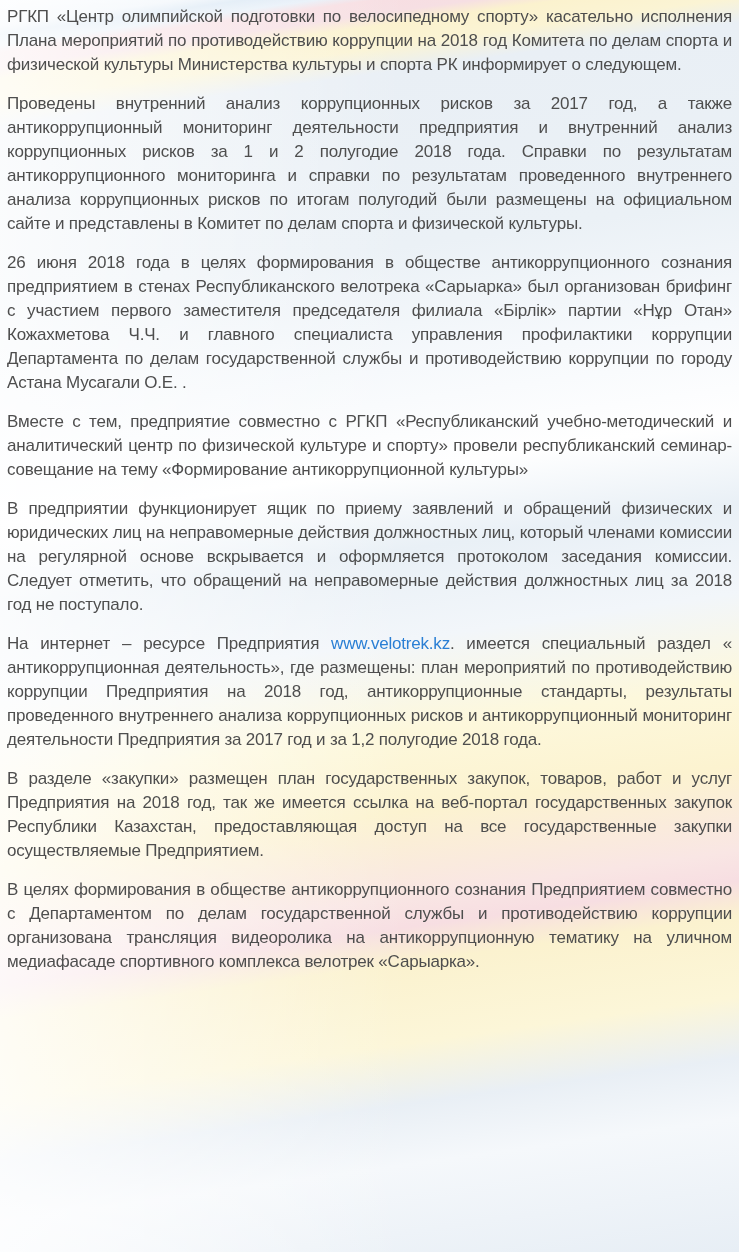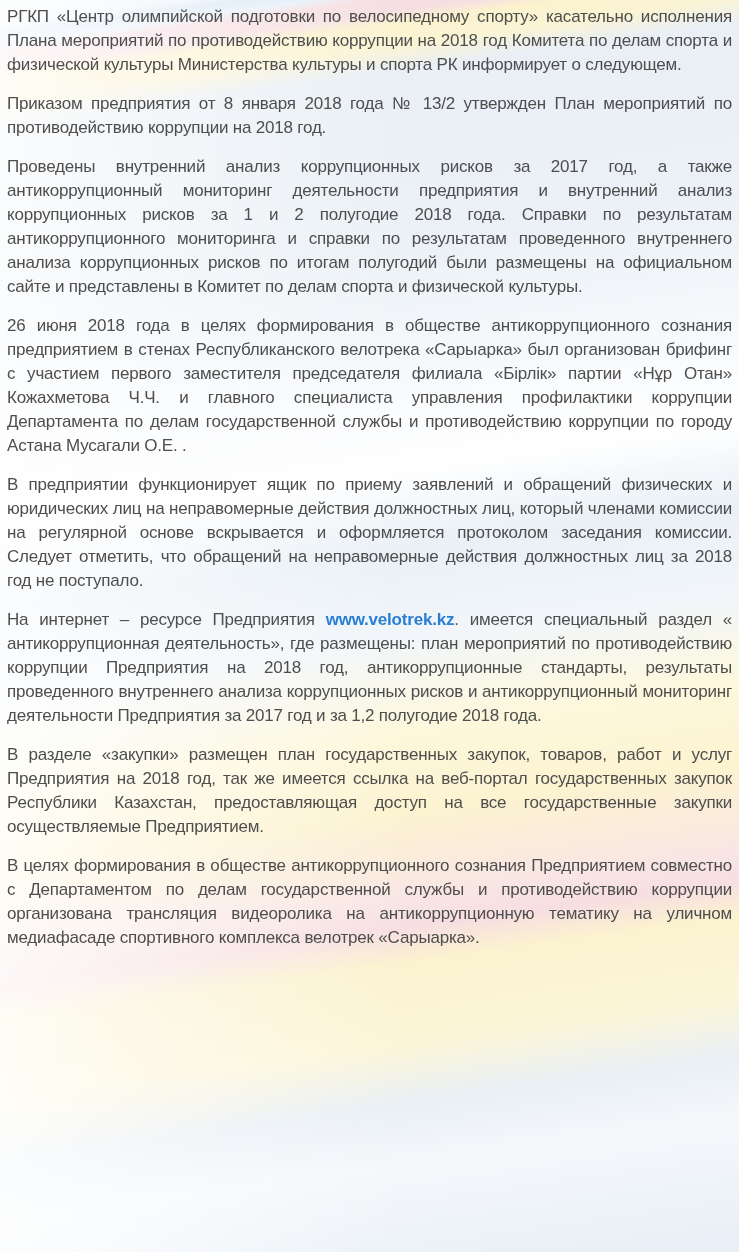--- a/index.html
+++ b/index.html
@@ -55,31 +55,30 @@
     line-height: 24px;
     letter-spacing: -0.2px;
     text-align: justify;
   }
   .content p {
     margin: 0 0 15px 0;
   }
   a.link {
     color: var(--color-link, #2a7fd4);
     text-decoration: none;
-    font-weight: bold;
   }
 </style>
 </head>
 <body>
 
 <div class="page">
   <div class="bg"></div>
   <div class="content">
     <p>РГКП «Центр олимпийской подготовки по велосипедному спорту» касательно исполнения Плана мероприятий по противодействию коррупции на 2018 год Комитета по делам спорта и физической культуры Министерства культуры и спорта РК информирует о следующем.</p>
-    <p>Приказом предприятия от 8 января 2018 года № 13/2 утвержден План мероприятий по противодействию коррупции на 2018 год.</p>
     <p>Проведены внутренний анализ коррупционных рисков за 2017 год, а также антикоррупционный мониторинг деятельности предприятия и внутренний анализ коррупционных рисков за 1 и 2 полугодие 2018 года. Справки по результатам антикоррупционного мониторинга и справки по результатам проведенного внутреннего анализа коррупционных рисков по итогам полугодий были размещены на официальном сайте и представлены в Комитет по делам спорта и физической культуры.</p>
     <p>26 июня 2018 года в целях формирования в обществе антикоррупционного сознания предприятием в стенах Республиканского велотрека «Сарыарка» был организован брифинг с участием первого заместителя председателя филиала «Бірлік» партии «Нұр Отан» Кожахметова Ч.Ч. и главного специалиста управления профилактики коррупции Департамента по делам государственной службы и противодействию коррупции по городу Астана Мусагали О.Е. .</p>
+    <p>Вместе с тем, предприятие совместно с РГКП «Республиканский учебно-методический и аналитический центр по физической культуре и спорту» провели республиканский семинар-совещание на тему «Формирование антикоррупционной культуры»</p>
     <p>В предприятии функционирует ящик по приему заявлений и обращений физических и юридических лиц на неправомерные действия должностных лиц, который членами комиссии на регулярной основе вскрывается и оформляется протоколом заседания комиссии. Следует отметить, что обращений на неправомерные действия должностных лиц за 2018 год не поступало.</p>
     <p><span>На интернет – ресурсе Предприятия </span><a href="#" class="link">www.velotrek.kz</a><span>. имеется специальный раздел « антикоррупционная деятельность», где размещены: план мероприятий по противодействию коррупции Предприятия на 2018 год, антикоррупционные стандарты, результаты проведенного внутреннего анализа коррупционных рисков и антикоррупционный мониторинг деятельности Предприятия за 2017 год и за 1,2 полугодие 2018 года.</span></p>
     <p>В разделе «закупки» размещен план государственных закупок, товаров, работ и услуг Предприятия на 2018 год, так же имеется ссылка на веб-портал государственных закупок Республики Казахстан, предоставляющая доступ на все государственные закупки осуществляемые Предприятием.</p>
     <p>В целях формирования в обществе антикоррупционного сознания Предприятием совместно с Департаментом по делам государственной службы и противодействию коррупции организована трансляция видеоролика на антикоррупционную тематику на уличном медиафасаде спортивного комплекса велотрек «Сарыарка».</p>
   </div>
 </div>
 
 </body></html>

